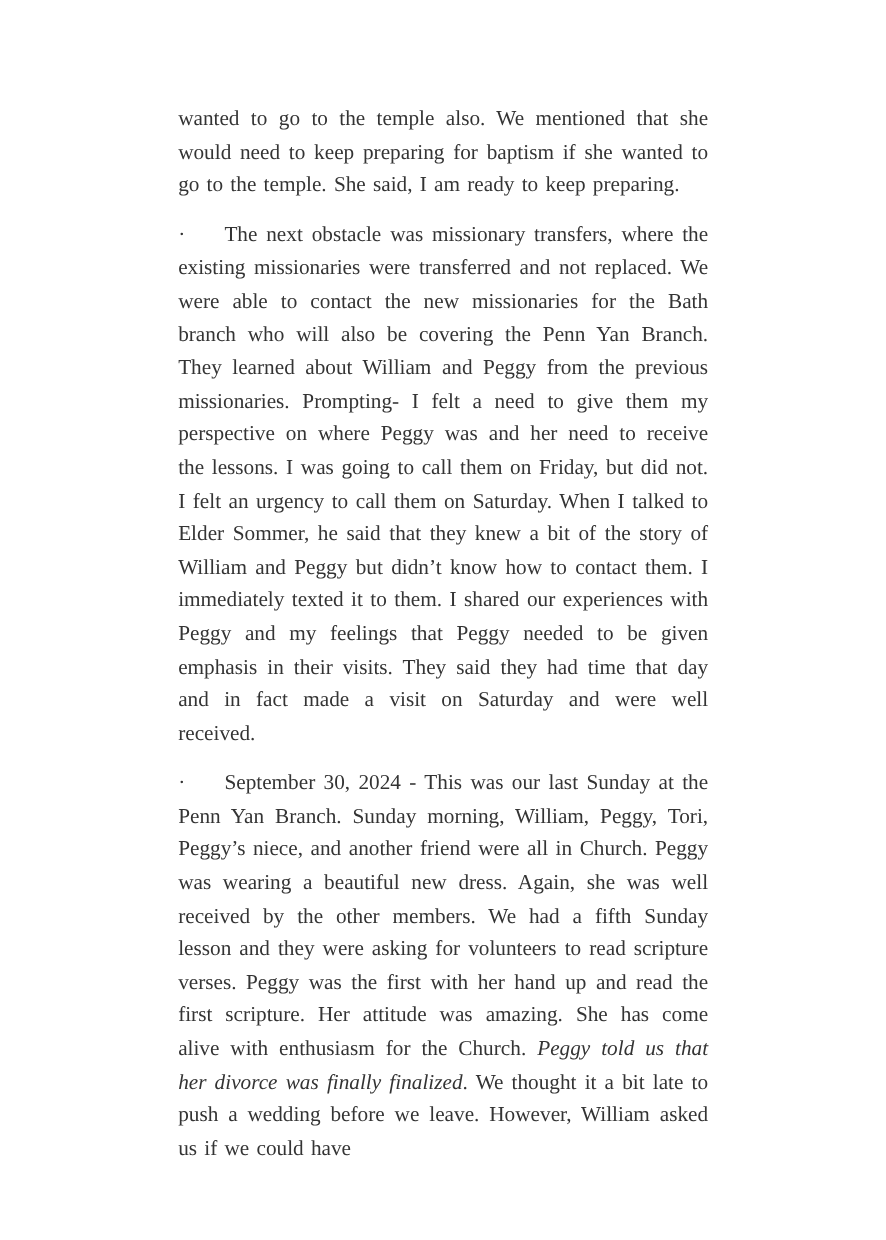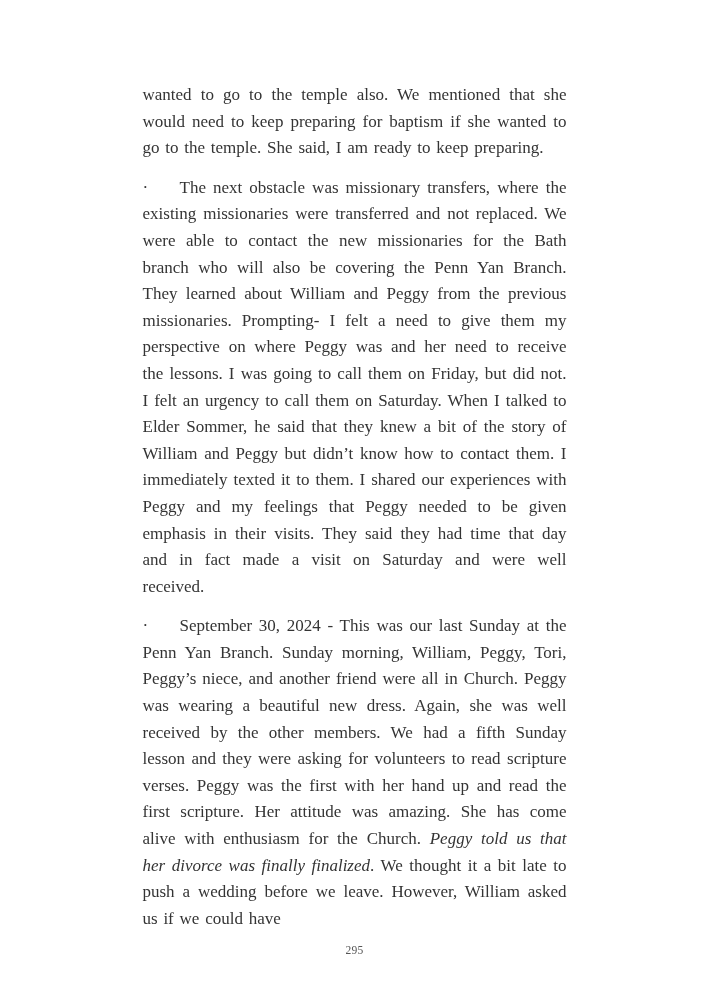--- a/index.html
+++ b/index.html
@@ -48,14 +48,13 @@
 </style>
 </head>
 <body>
 
 <div class="page">
   <div class="content">
       <p class="para"><span>wanted to go to the temple also. We mentioned that she would need to keep preparing for baptism if she wanted to go to the temple.  She said, I am ready to keep preparing.</span></p>
       <p class="para"><span class="bullet">·</span><span>The next obstacle was missionary transfers, where the existing missionaries were transferred and not replaced.  We were able to contact the new missionaries for the Bath branch who will also be covering the Penn Yan Branch. They learned about William and Peggy from the previous missionaries. Prompting- I felt a need to give them my perspective on where Peggy was and her need to receive the lessons.  I was going to call them on Friday, but did not.  I felt an urgency to call them on Saturday.  When I talked to Elder Sommer, he said that they knew a bit of the story of William and Peggy but didn’t know how to contact them.  I immediately texted it to them.  I shared our experiences with Peggy and my feelings that Peggy needed to be given emphasis in their visits.  They said they had time that day and in fact made a visit on Saturday and were well received.</span></p>
       <p class="para"><span class="bullet">·</span><span>September 30, 2024 - This was our last Sunday at the Penn Yan Branch. Sunday morning, William, Peggy, Tori, Peggy’s niece, and another friend were all in Church.  Peggy was wearing a beautiful new dress. Again, she was well received by the other members.  We had a fifth Sunday lesson and they were asking for volunteers to read scripture verses.  Peggy was the first with her hand up and read the first scripture.  Her attitude was amazing.  She has come alive with enthusiasm for the Church. </span><em class="italic-run">Peggy told us that her divorce was finally finalized</em><span>. We thought it a bit late to push a wedding before we leave. However, William asked us if we could have</span></p>
     </div>
-  <div class="page-number">295</div>
 </div>
 
 </body></html>

